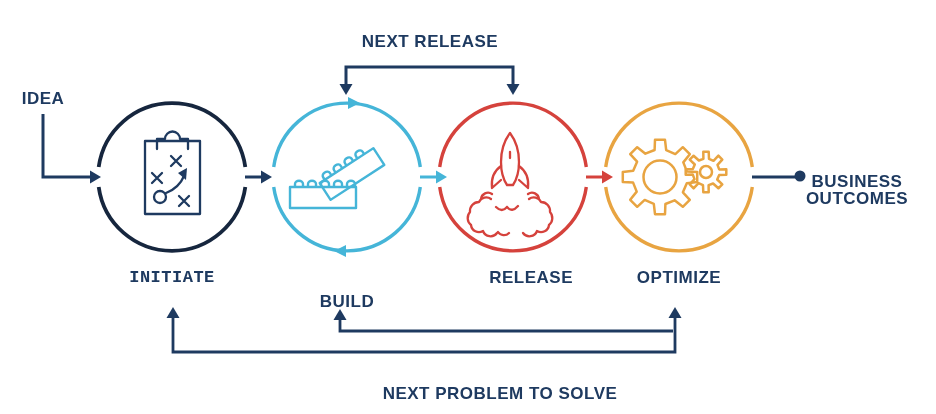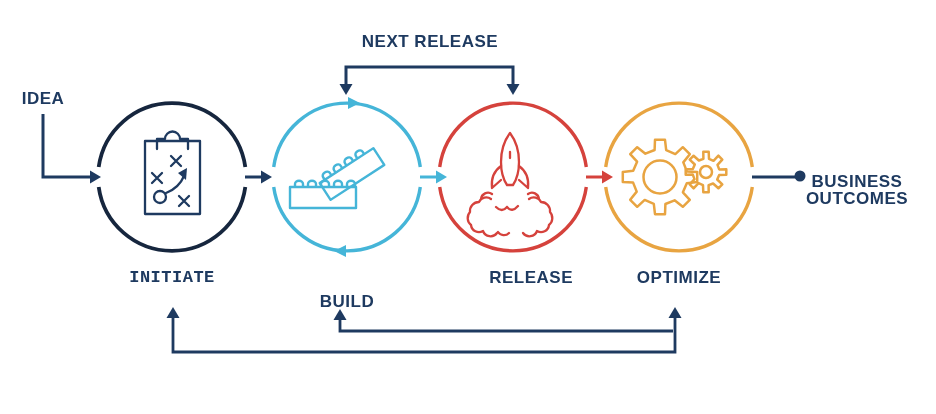--- a/index.html
+++ b/index.html
@@ -144,13 +144,14 @@
 
   <div class="lbl" style="left:330px;top:33px;width:200px;">NEXT RELEASE</div>
 
   <div class="lbl" style="left:112px;top:269px;width:120px;font-family:Liberation Mono, monospace;">INITIATE</div>
   <div class="lbl" style="left:287px;top:269px;width:120px;margin-top:24px;">BUILD</div>
   <div class="lbl" style="left:453px;top:269px;width:120px;text-align:right;">RELEASE</div>
   <div class="lbl" style="left:619px;top:269px;width:120px;">OPTIMIZE</div>
 
   <div class="lbl" style="left:804px;top:173px;width:106px;">BUSINESS OUTCOMES</div>
 
+  <div class="lbl" style="left:350px;top:385px;width:300px;">NEXT PROBLEM TO SOLVE</div>
 </div>
 
 </body></html>

